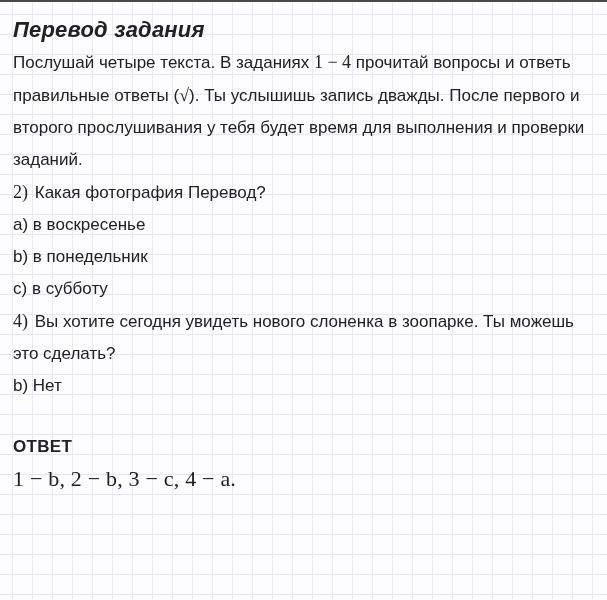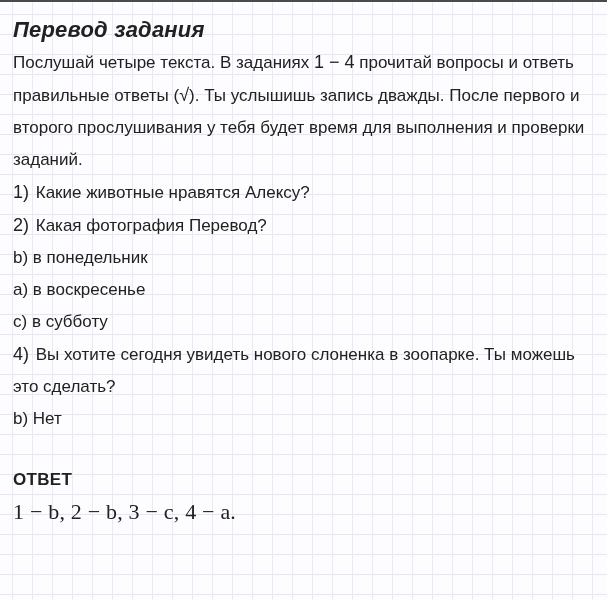--- a/index.html
+++ b/index.html
@@ -36,21 +36,21 @@
     letter-spacing: 0.2px;
   }
 
   .para, .q, .opt {
     font-size: 17px;
     line-height: 32px;
     font-weight: 400;
   }
 
   .math {
-    font-family: Liberation Sans, sans-serif;
+    font-family: Liberation Serif, serif;
     font-size: 18px;
     line-height: 32px;
   }
 
   .qnum { margin-right: 2px; }
 
   .answer-section { margin-top: 29px; }
 
   .answer-title {
     font-size: 17px;
@@ -68,27 +68,26 @@
 </style>
 </head>
 <body>
 
 <div class="page">
 
   <h1 class="title">Перевод задания</h1>
 
   <p class="para"><span>Послушай четыре текста. В заданиях </span><span class="math">1 − 4</span><span> прочитай вопросы и ответь правильные ответы (</span><span class="math">√</span><span>). Ты услышишь запись дважды. После первого и второго прослушивания у тебя будет время для выполнения и проверки заданий.</span></p>
 
-  <p class="q"><span class="math qnum">1)</span> <span>Какие животные нравятся Алексу?</span></p>
 
   <p class="q"><span class="math qnum">2)</span> <span>Какая фотография Перевод?</span></p>
 
 
+  <p class="opt">a) в воскресенье</p>
   <p class="opt">b) в понедельник</p>
-  <p class="opt">a) в воскресенье</p>
   <p class="opt">c) в субботу</p>
 
   <p class="q"><span class="math qnum">4)</span> <span>Вы хотите сегодня увидеть нового слоненка в зоопарке. Ты можешь это сделать?</span></p>
 
   <p class="opt">b) Нет</p>
 
   <div class="answer-section">
     <p class="answer-title">ОТВЕТ</p>
     <p class="answer-line">1 − b, 2 − b, 3 − c, 4 − a.</p>
   </div>

